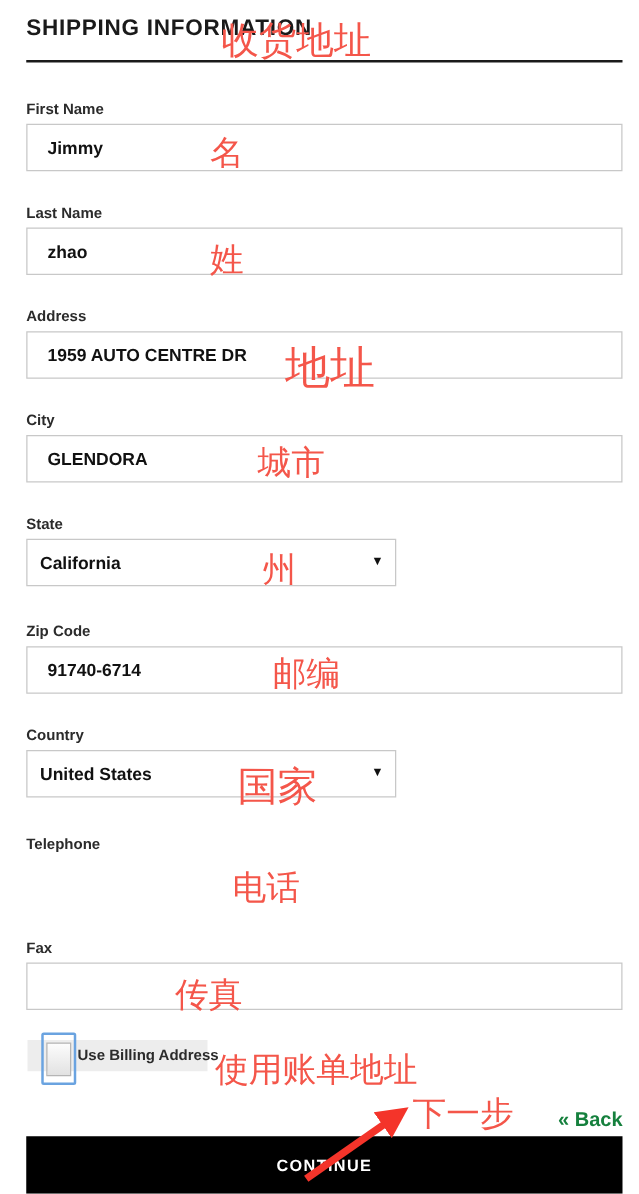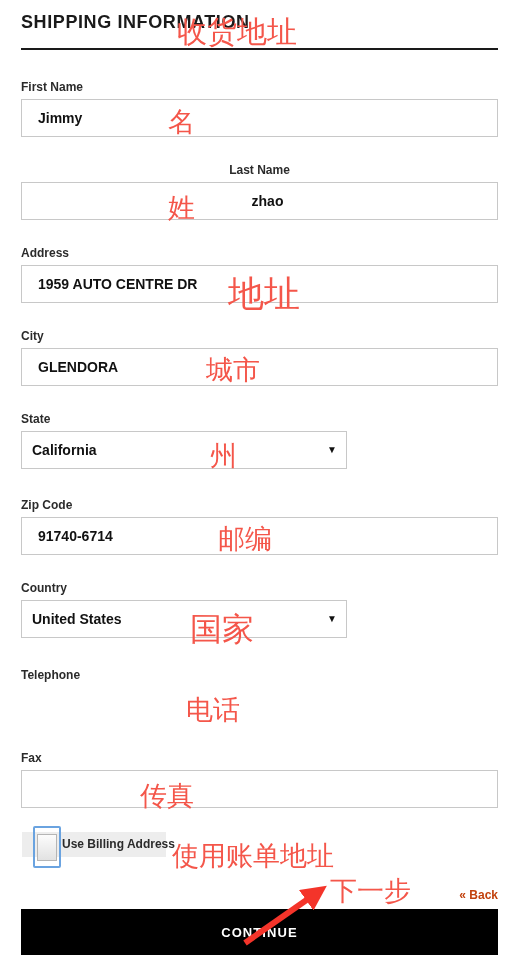--- a/index.html
+++ b/index.html
@@ -60,21 +60,21 @@
     color: #111111;
     line-height: 36px;
     padding-left: 16px;
     white-space: nowrap;
     overflow: hidden;
   }
   .input-box.empty { color: transparent; }
 
   .select-box {
     box-sizing: border-box;
-    width: 326px;
+    width: 296px;
     height: 38px;
     border: 1px solid #c8c8c8;
     background: #ffffff;
     position: relative;
   }
   .select-value {
     font-size: 14px;
     font-weight: bold;
     color: #111111;
     line-height: 36px;
@@ -137,23 +137,23 @@
     font-weight: bold;
     color: #2b2b2b;
     white-space: nowrap;
   }
 
   
   .back-link {
     position: absolute;
     right: 13px;
     top: 888px;
-    font-size: 12px;
-    font-weight: bold;
-    color: #c2410c;
+    font-size: 16px;
+    font-weight: bold;
+    color: #15803d;
     white-space: nowrap;
   }
 
   
   .continue-button {
     position: absolute;
     left: 21px;
     top: 909px;
     width: 477px;
     height: 46px;
@@ -188,21 +188,21 @@
 <body>
 
 <div class="section-header">SHIPPING INFORMATION</div>
 <div class="header-rule"></div>
 
 <div id="form-fields">
     <div class="field" style="top: 80px;">
       <div class="field-label">First Name</div>
       <div class="input-box">Jimmy</div>
     </div>
-    <div class="field" style="top: 163px; text-align: center;">
+    <div class="field" style="top: 163px;">
       <div class="field-label">Last Name</div>
       <div class="input-box">zhao</div>
     </div>
     <div class="field" style="top: 246px;">
       <div class="field-label">Address</div>
       <div class="input-box">1959 AUTO CENTRE DR</div>
     </div>
     <div class="field" style="top: 329px;">
       <div class="field-label">City</div>
       <div class="input-box">GLENDORA</div>

